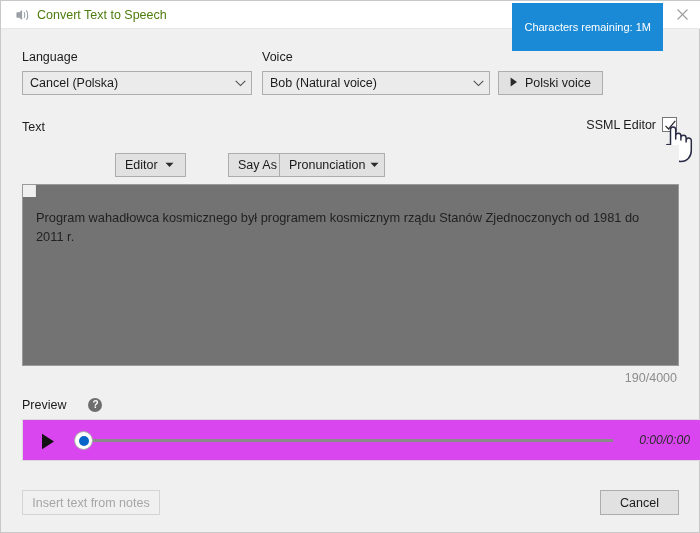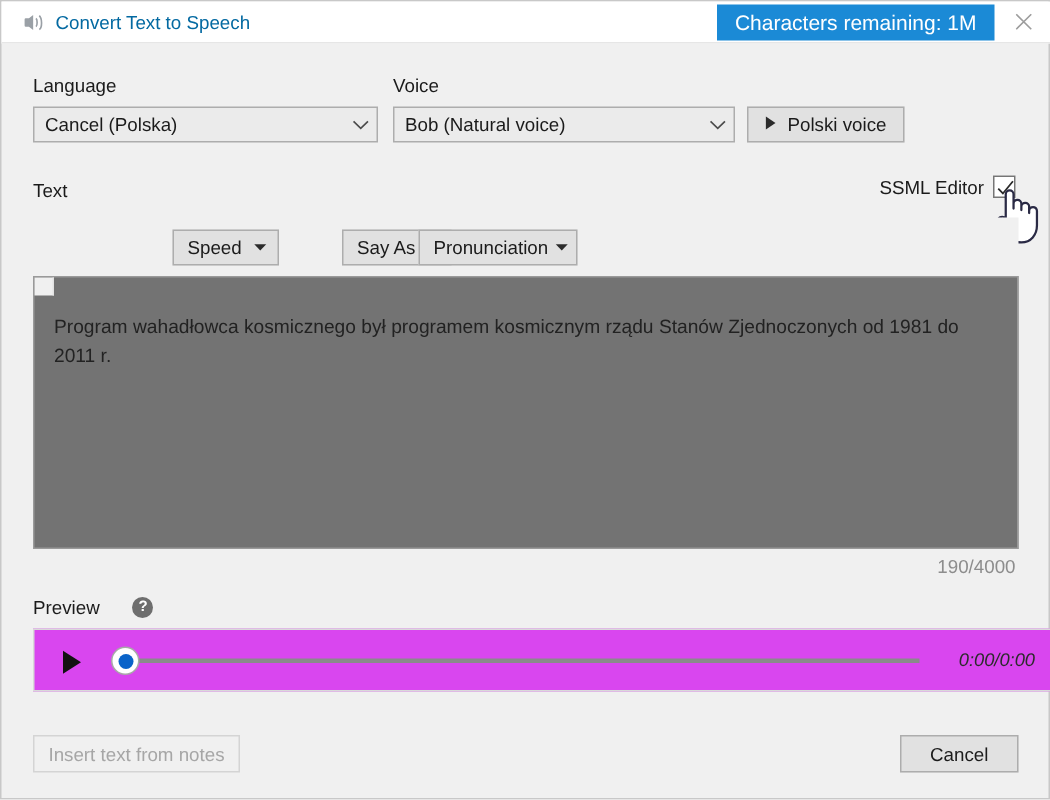--- a/index.html
+++ b/index.html
@@ -36,33 +36,33 @@
   }
   .title-icon {
     position: absolute;
     left: 13px; top: 6px;
     width: 17px; height: 16px;
   }
   .title-text {
     position: absolute;
     left: 36px; top: 6px;
     font-size: 12.5px;
-    color: #0369a1;
+    color: #4d7c0f;
     white-space: nowrap;
     line-height: 16px;
   }
   .chars-badge {
     position: absolute;
     right: 38px; top: 2px;
     height: 24px;
     line-height: 24px;
-    padding: 0 12px;
+    padding: 12px 12px;
     background: #1b8ad6;
     color: #ffffff;
-    font-size: 14px;
+    font-size: 11px;
     white-space: nowrap;
   }
   .close-btn {
     position: absolute;
     right: 0; top: 0;
     width: 38px; height: 27px;
     display: flex;
     align-items: center;
     justify-content: center;
     cursor: default;
@@ -367,21 +367,21 @@
   </div>
 
   <span class="hand-cursor">
     <svg width="34" height="42" viewBox="0 0 34 42">
       <path d="M10.5 24.5 V8.5 a2.6 2.6 0 0 1 5.2 0 V18 v-3.2 a2.6 2.6 0 0 1 5.2 0 V19 v-2.2 a2.6 2.6 0 0 1 5.2 0 V21 v-1.4 a2.6 2.6 0 0 1 5.2 0 v9.6 c0 6.4-4 11.4-10.4 11.4 -6 0-8.4-3-10.4-7.2 L5.6 27.6 a2.8 2.8 0 0 1 4.9-2.7 z" fill="#ffffff" stroke="#2a2a45" stroke-width="1.5" stroke-linejoin="round"></path>
     </svg>
   </span>
 
   <div class="ssml-toolbar">
     <div class="tb-btn" style="left:93px; width:71px;">
-      <span class="tb-text">Speed</span>
+      <span class="tb-text">Editor</span>
       <span class="tb-chev">
         <svg width="9" height="6" viewBox="0 0 9 6">
             <path d="M0.5 0.8 L4.5 5 L8.5 0.8 Z" fill="#2b2b2b"></path>
           </svg>
       </span>
     </div>
     <div class="tb-btn" style="left:174px; width:73px;margin-left:32px;">
       <span class="tb-text">Say As</span>
       <span class="tb-chev">
         <svg width="9" height="6" viewBox="0 0 9 6">

